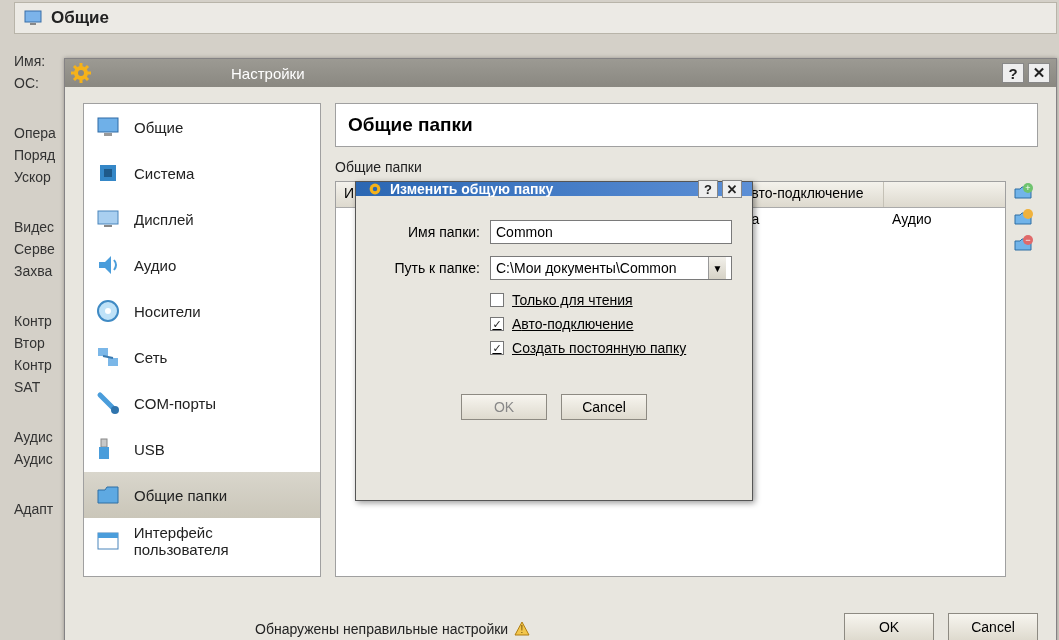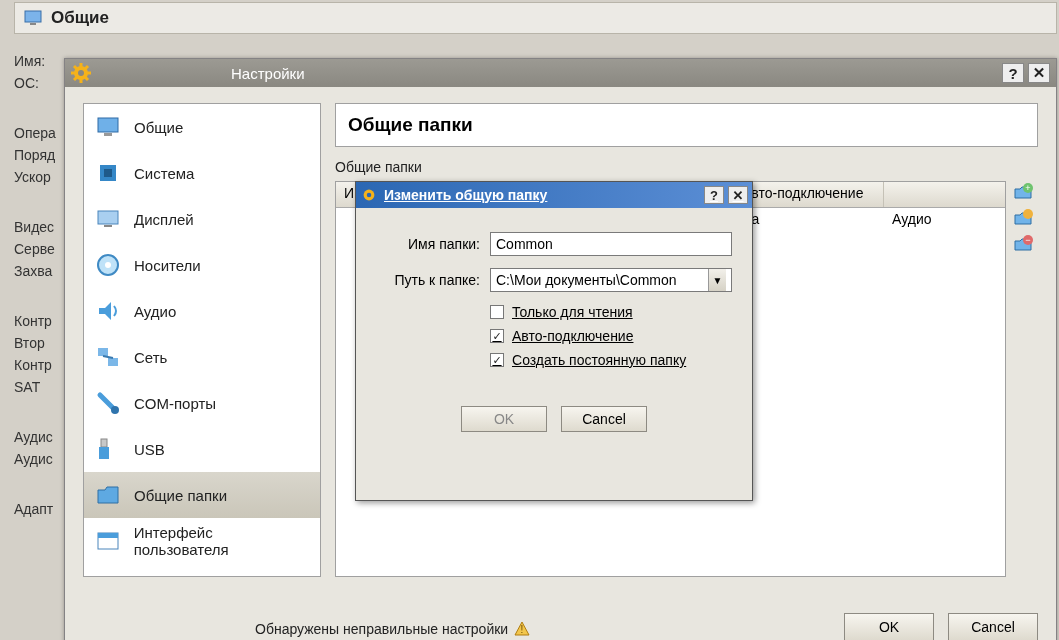--- a/index.html
+++ b/index.html
@@ -80,22 +80,22 @@
     width:90px; height:28px; background:linear-gradient(to bottom,#f7f5ef,#dedace);
     border:1px solid #8d8a82; font-size:14px; cursor:pointer;
   }
 
   
   .edit-dlg {
     position:absolute; left:290px; top:94px; width:398px; height:320px;
     background:#e8e6df; border:1px solid #555; box-shadow:2px 2px 6px rgba(0,0,0,.4);
     z-index:10;
   }
-  .edit-title { height:26px; background:linear-gradient(to right,#2b67b3,#5c8fd6);
-    display:flex; align-items:center; color:#fff; font-size:14px; font-weight:bold; padding:0 4px;text-decoration:underline;}
+  .edit-title { height:14px; background:linear-gradient(to right,#2b67b3,#5c8fd6);
+    display:flex; align-items:center; color:#fff; font-size:14px; font-weight:bold; padding:0 10px;}
   .edit-title .gear{width:18px;height:18px;margin-right:6px;}
   .edit-body { padding:24px 20px 16px 20px; font-size:14px;}
   .frow { display:flex; align-items:center; margin-bottom:12px;}
   .flab { width:104px; text-align:right; margin-right:10px;}
   .combo, .txt {
     flex:1; height:24px; border:1px solid #7a7a7a; background:#fff; padding:0 5px; font-size:14px;
   }
   .combo { display:flex; align-items:center; justify-content:space-between;}
   .combo .dd { width:18px; height:22px; background:linear-gradient(to bottom,#f2f0ea,#d6d2c6);
     border-left:1px solid #999; display:flex; align-items:center; justify-content:center; font-size:10px;}
@@ -192,34 +192,34 @@
             <svg width="26" height="26">
               <rect x="3" y="5" width="20" height="13" fill="#a9cff0" stroke="#4a85bb"></rect>
               <rect x="9" y="19" width="8" height="2" fill="#888"></rect>
             </svg>
           </span>
         <span>Дисплей</span>
       </div>
       <div class="side-item">
         <span class="side-icon">
             <svg width="26" height="26">
+              <polygon points="4,10 10,10 16,4 16,22 10,16 4,16" fill="#4a9ddb"></polygon>
+              <path d="M19 8 Q23 13 19 18" stroke="#4a9ddb" stroke-width="2" fill="none"></path>
+            </svg>
+          </span>
+        <span>Аудио</span>
+      </div>
+      <div class="side-item">
+        <span class="side-icon">
+            <svg width="26" height="26">
               <circle cx="13" cy="13" r="10" fill="#bfe2f8" stroke="#3f8ac4" stroke-width="2"></circle>
               <circle cx="13" cy="13" r="3" fill="#fff"></circle>
             </svg>
           </span>
         <span>Носители</span>
-      </div>
-      <div class="side-item">
-        <span class="side-icon">
-            <svg width="26" height="26">
-              <polygon points="4,10 10,10 16,4 16,22 10,16 4,16" fill="#4a9ddb"></polygon>
-              <path d="M19 8 Q23 13 19 18" stroke="#4a9ddb" stroke-width="2" fill="none"></path>
-            </svg>
-          </span>
-        <span>Аудио</span>
       </div>
       <div class="side-item">
         <span class="side-icon">
             <svg width="26" height="26">
               <rect x="3" y="4" width="10" height="8" fill="#7bb7e8"></rect>
               <rect x="13" y="14" width="10" height="8" fill="#7bb7e8"></rect>
               <line x1="8" y1="12" x2="18" y2="14" stroke="#3a7ab0" stroke-width="2"></line>
             </svg>
           </span>
         <span>Сеть</span>

